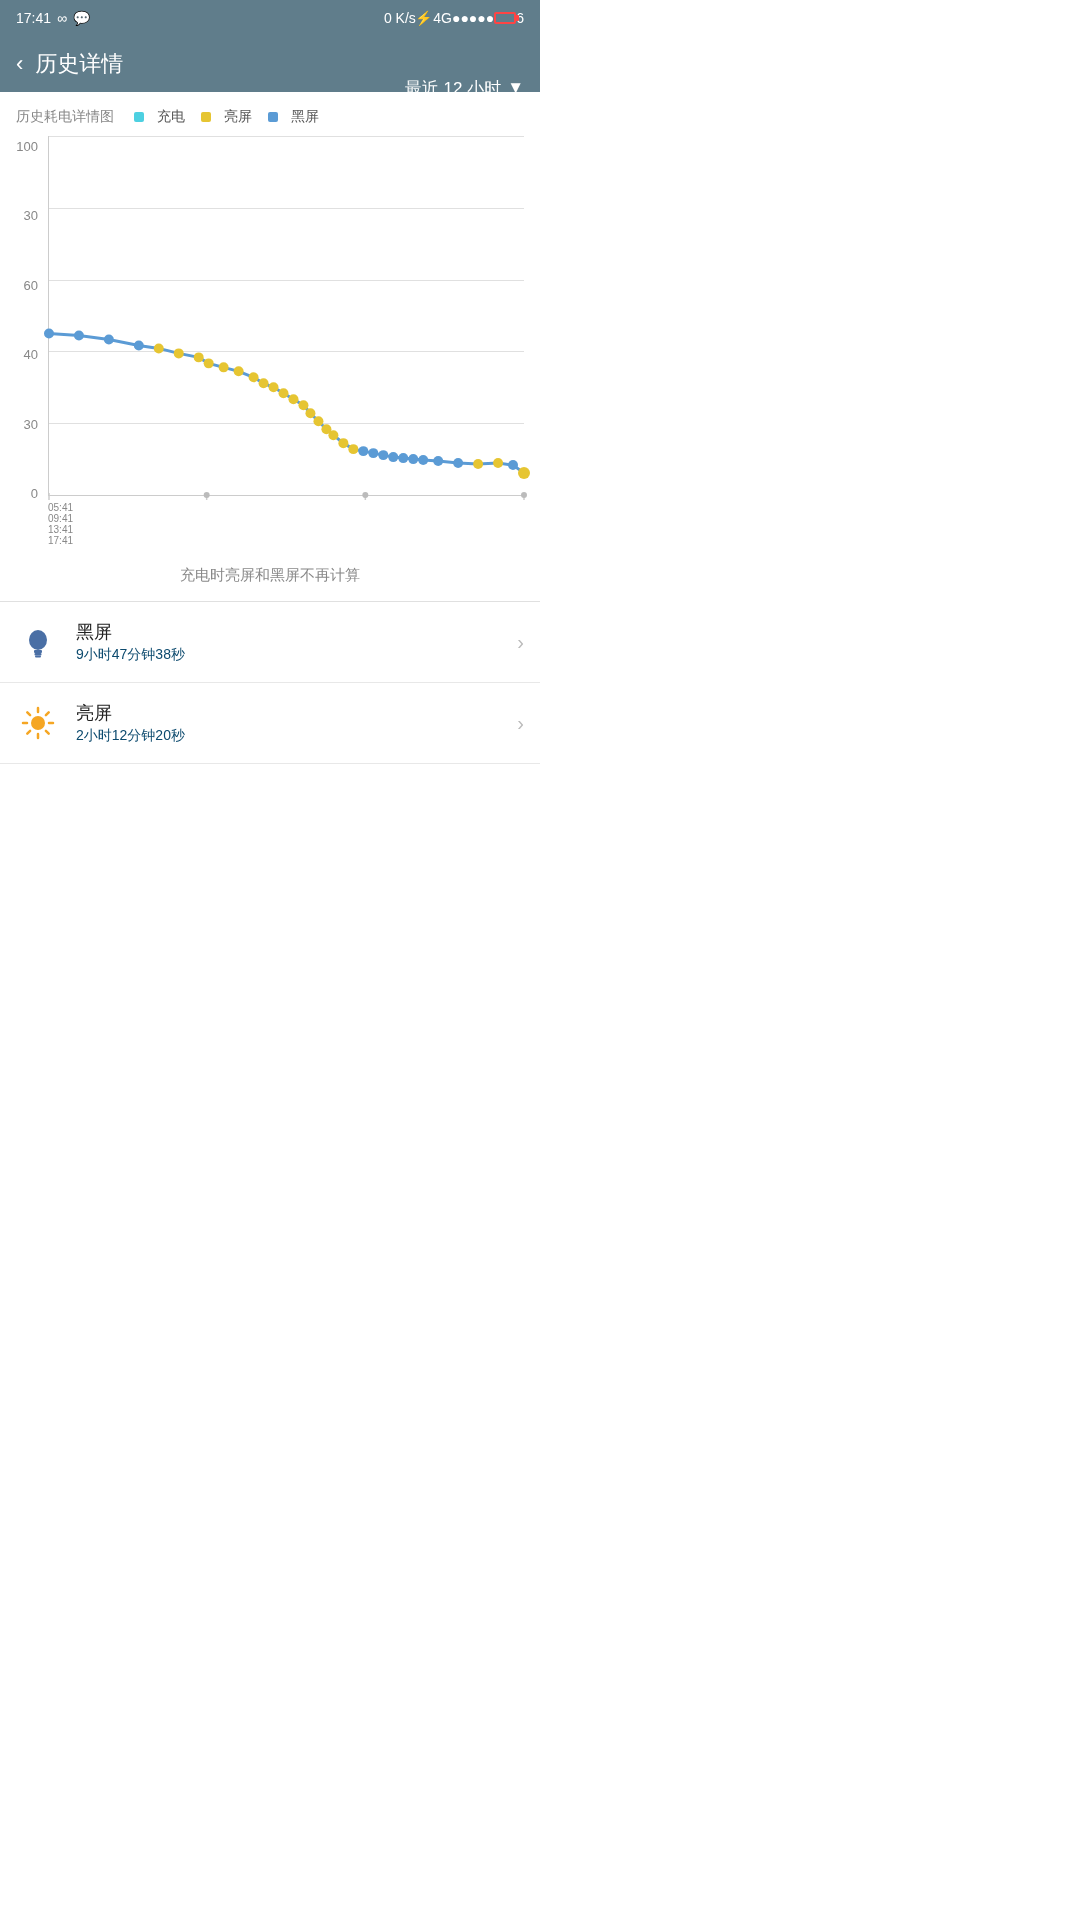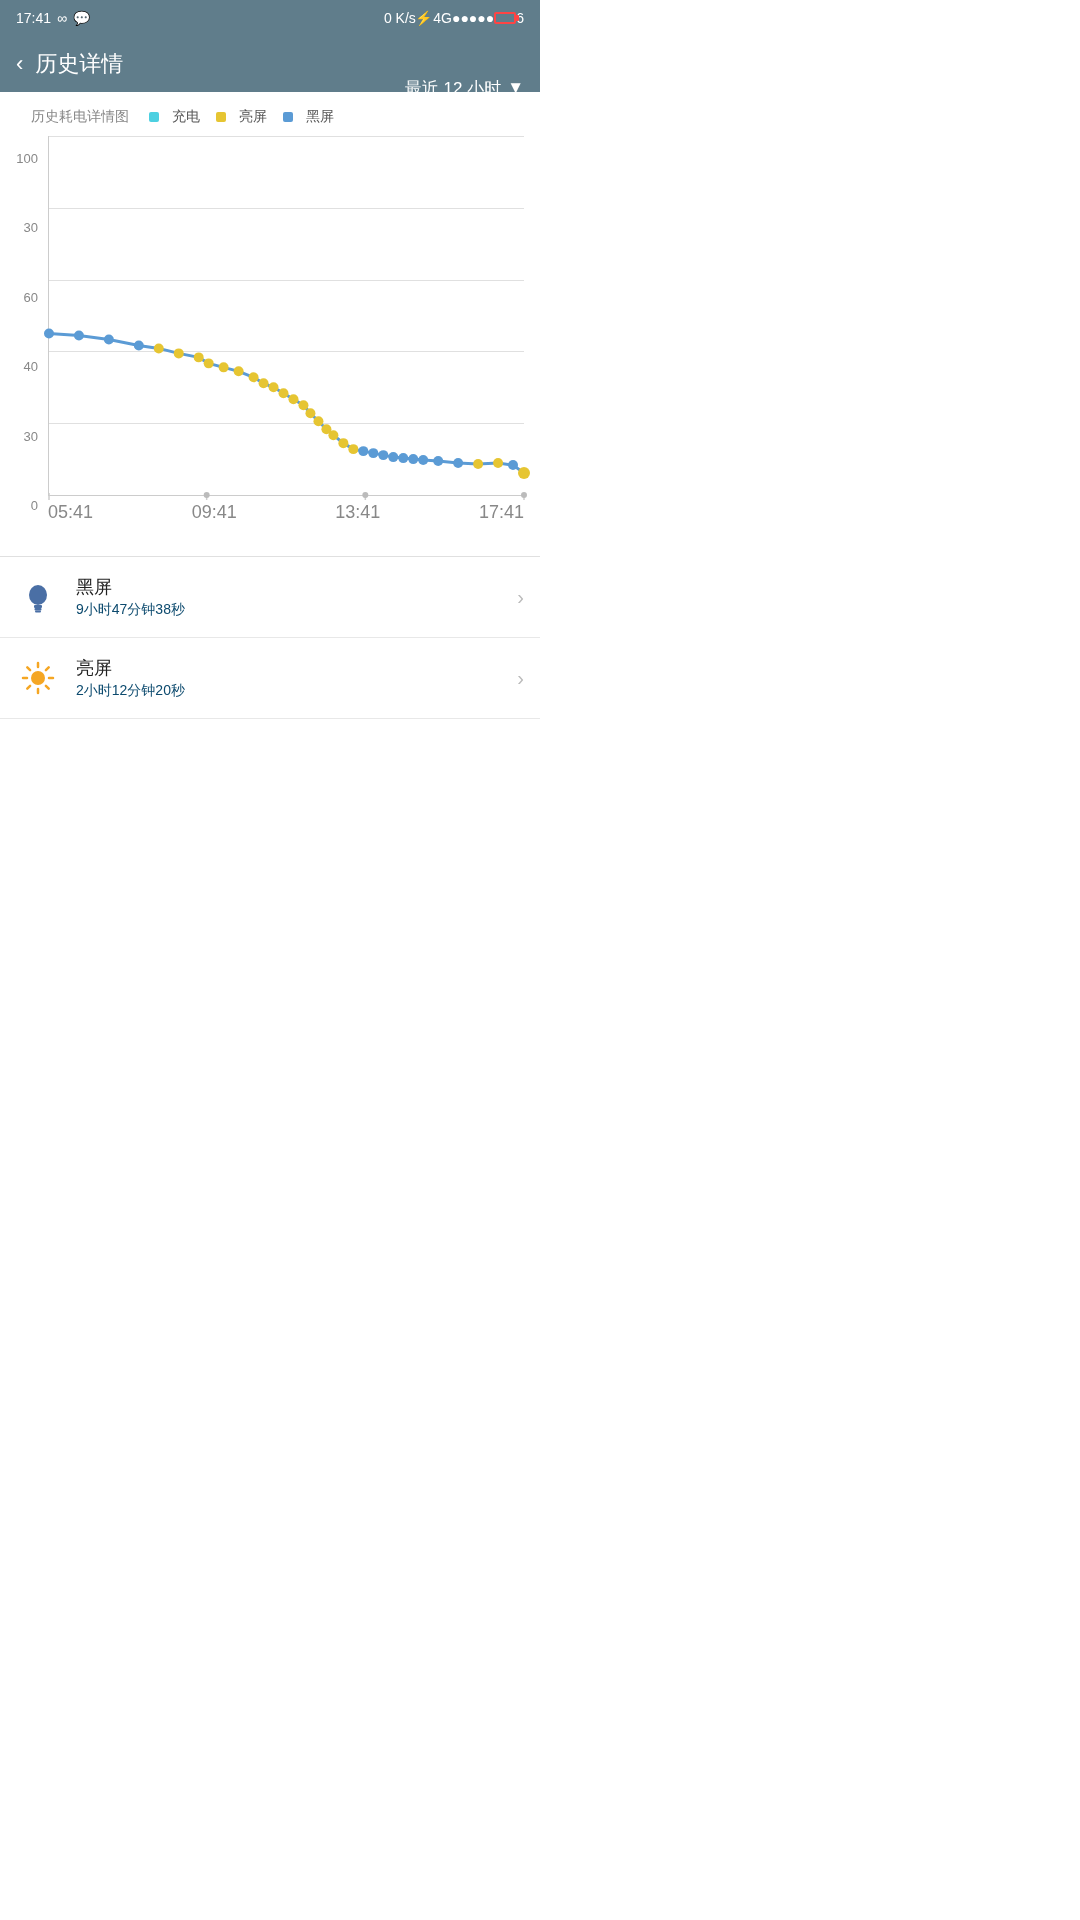--- a/index.html
+++ b/index.html
@@ -75,21 +75,21 @@
     }
 
     .chart-legend {
       display: flex;
       align-items: center;
       padding: 0 16px 10px 16px;
       font-size: 14px;
       color: #555;
       gap: 16px;
     }
-    .legend-title { color: #888; margin-right: 4px; margin-left: 15px; }
+    .legend-title { color: #888; margin-right: 4px; }
     .legend-item { display: flex; align-items: center; gap: 13px; }
     .legend-dot {
       width: 10px; height: 10px;
       border-radius: 2px;
       display: inline-block;
     }
 
     .chart-wrapper {
       position: relative;
       width: 100%;
@@ -101,21 +101,21 @@
       position: relative;
       width: 100%;
       height: 360px;
       border-left: 1.5px solid #ccc;
       border-bottom: 1.5px solid #ccc;
     }
 
     
     .y-labels {
       position: absolute;
-      left: 0; top: 16px;
+      left: 0; top: 4px;
       width: 44px;
       height: 360px;
       display: flex;
       flex-direction: column;
       justify-content: space-between;
       padding-bottom: 0;
     }
     .y-label {
       font-size: 13px;
       color: #888;
@@ -129,22 +129,23 @@
       position: absolute;
       left: 0; right: 0;
       border-top: 1px solid #e0e0e0;
     }
 
     
     .x-labels {
       display: flex;
       justify-content: space-between;
       padding: 6px 0 0 0;
-      font-size: 18px;
+      font-size: 10px;
       color: #888;
+      flex-direction: column;
     }
 
     .chart-note {
       text-align: center;
       color: #888;
       font-size: 15px;
       padding: 10px 0 16px;
     }
 
     
@@ -339,20 +340,21 @@
     </div>
 
     <div class="x-labels">
       <span>05:41</span>
       <span>09:41</span>
       <span>13:41</span>
       <span>17:41</span>
     </div>
   </div>
 
+  <div class="chart-note">充电时亮屏和黑屏不再计算</div>
 </div>
 
 <div class="divider"></div>
 
 <div>
 
   <div class="list-item">
     <div class="list-icon">
 
       <svg width="38" height="38" viewBox="0 0 38 38">

